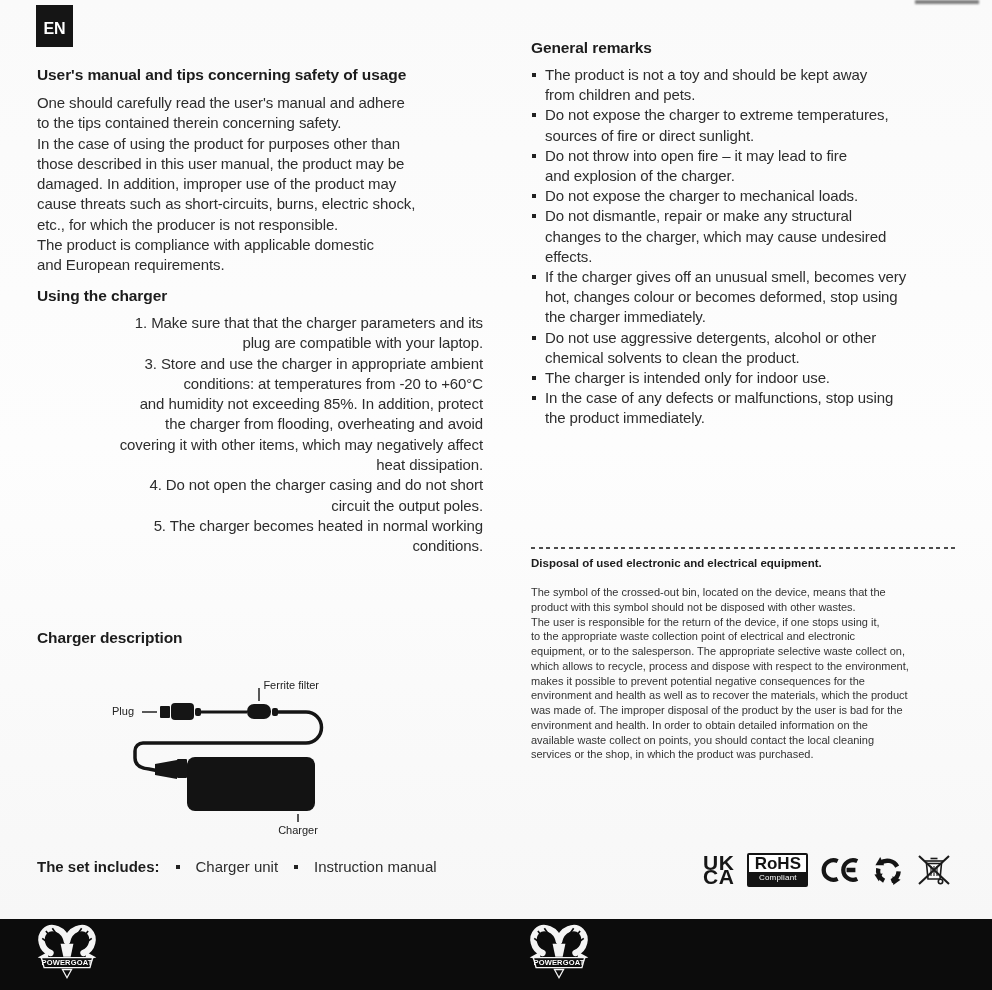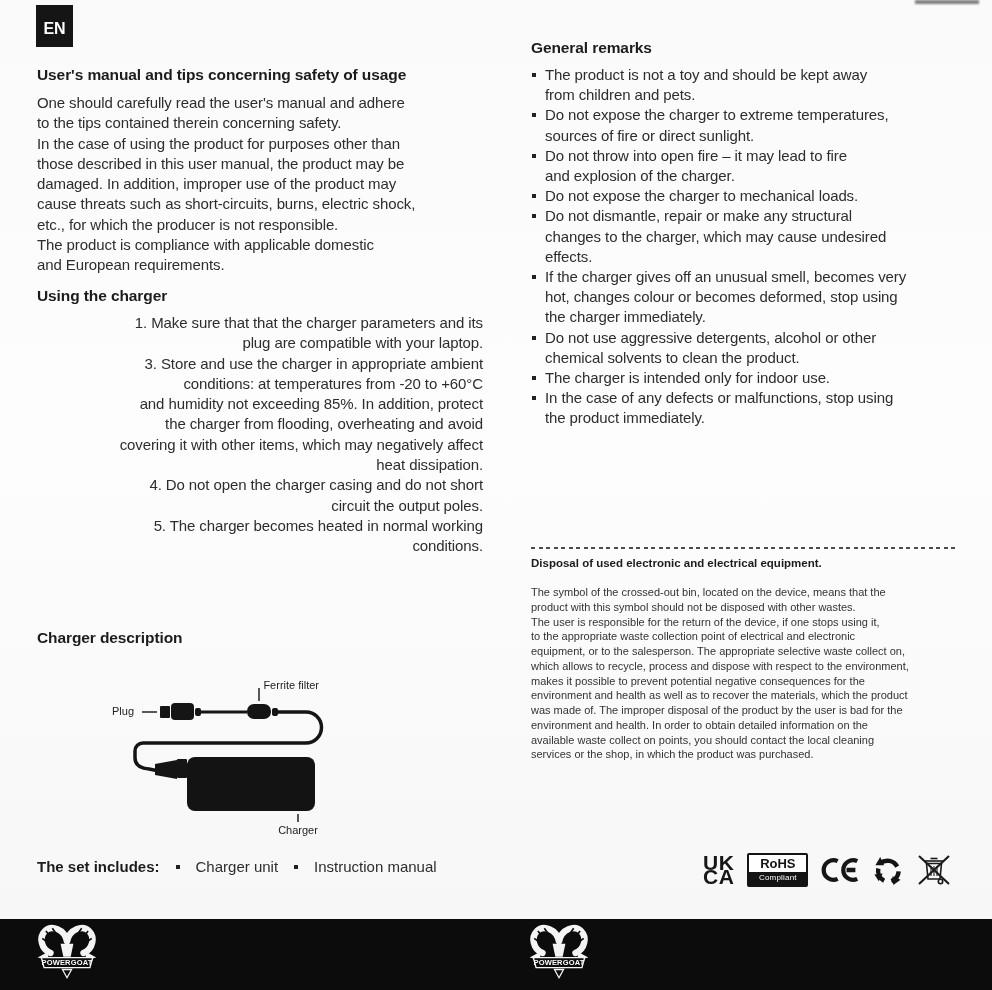--- a/index.html
+++ b/index.html
@@ -44,21 +44,21 @@
   .disposal-b { font-size:11px; line-height:14.75px; color:#333; letter-spacing:0; }
   
   .set-row { display:flex; align-items:center; gap:16px; font-size:15px; color:#2d2d2d; }
   .set-row .bold { font-weight:bold; color:#1c1c1c; }
   .sq { width:4px; height:4px; background:#222; display:inline-block; }
   
   .certs { left:703px; top:848px; width:262px; height:44px; display:flex; align-items:center; gap:13px; }
   .ukca { font-weight:bold; font-size:21px; line-height:14.5px; color:#161616; letter-spacing:0.5px; }
   .rohs { width:61px; height:34px; border:2.5px solid #141414; border-radius:2px; overflow:hidden; background:#fff; }
   .rohs-top { height:17px; display:flex; align-items:center; justify-content:center;
-              font-size:13px; font-weight:bold; color:#141414; letter-spacing:0; }
+              font-size:17px; font-weight:bold; color:#141414; letter-spacing:0; }
   .rohs-bot { height:100%; background:#141414; color:#fff; font-size:8px;
               display:flex; align-items:flex-start; justify-content:center; padding-top:1px; letter-spacing:0.2px; }
   
   .footer { left:0; top:919px; width:992px; height:84px; background:#0c0c0c; }
   .goat { position:absolute; top:3px; }
 </style>
 </head>
 <body>
 
 <div class="abs smudge"></div>

